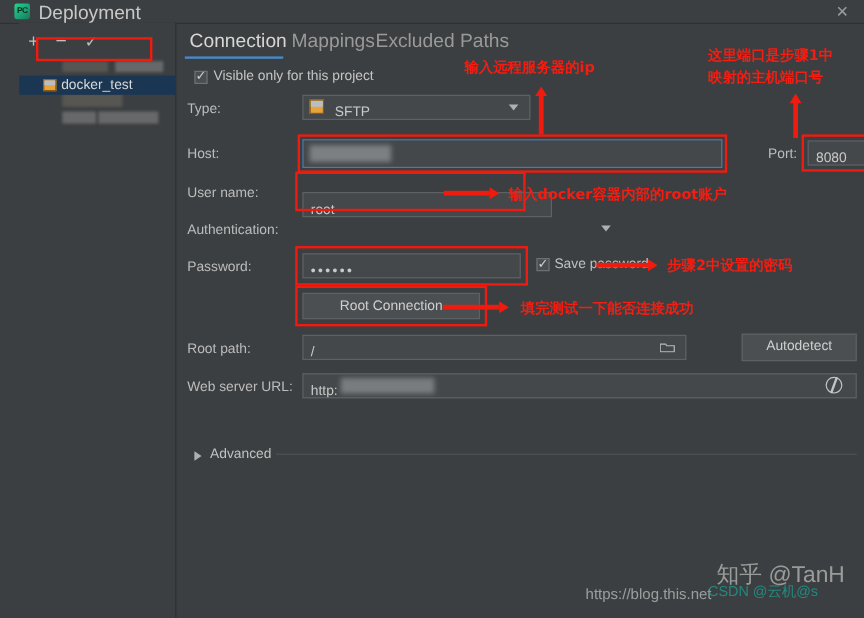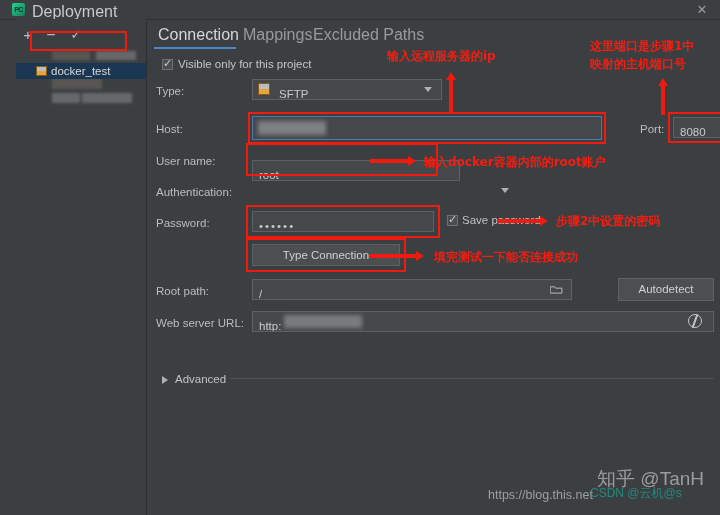--- a/index.html
+++ b/index.html
@@ -441,21 +441,21 @@
     <div class="f-label" id="lbl-auth">Authentication:</div>
     <div class="combo-arrow" id="auth-arrow"></div>
 
     <div class="f-label" id="lbl-pass">Password:</div>
     <div class="f-input" id="in-pass">••••••</div>
     <div class="redbox" id="rb-pass"></div>
     <div id="savepw-box"></div>
     <div id="savepw-mark">✓</div>
     <div id="savepw-lbl">Save password</div>
 
-    <div id="btn-test">Type Connection</div>
+    <div id="btn-test">Root Connection</div>
     <div class="redbox" id="rb-test"></div>
 
     <div class="f-label" id="lbl-root">Root path:</div>
     <div class="f-input" id="in-root">/</div>
     <svg id="folder-ic" viewBox="0 0 14 10">
       <path d="M0 2 L5 2 L6 3.5 L13 3.5 L13 9 L0 9 Z" fill="none" stroke="#b9b9b9" stroke-width="1.1"></path>
     </svg>
     <div id="btn-auto">Autodetect</div>
 
     <div class="f-label" id="lbl-web">Web server URL:</div>

